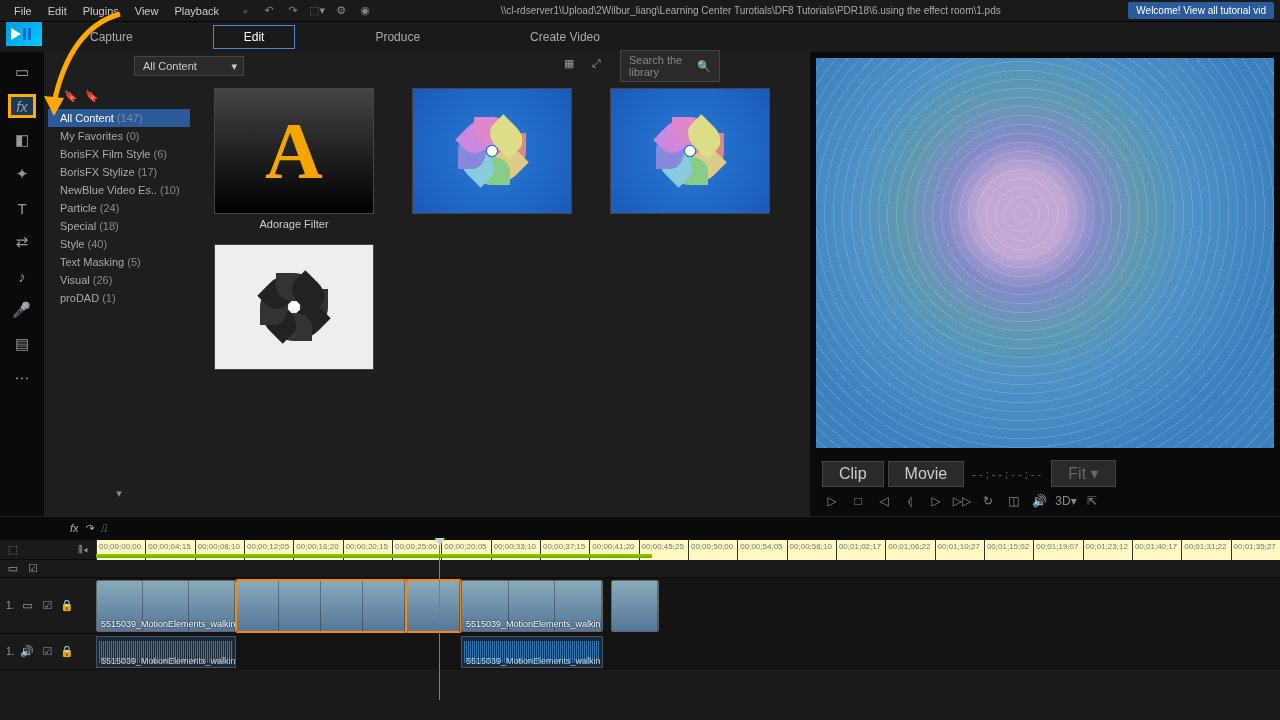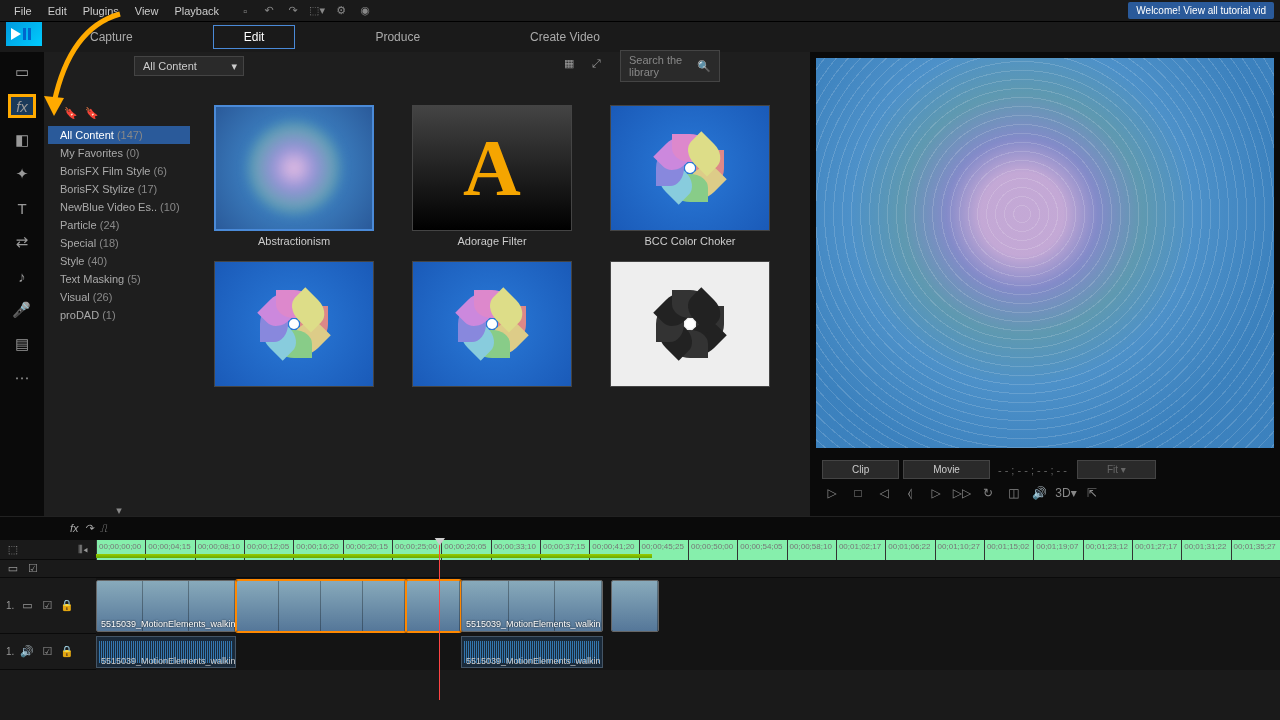--- a/index.html
+++ b/index.html
@@ -27,21 +27,21 @@
 
 
 .main { display: flex; height: 464px; }
 
 
 .leftbar { width: 44px; background: #0a0a0a; padding-top: 8px; display: flex; flex-direction: column; align-items: center; gap: 10px; }
 .leftbar-icon { width: 28px; height: 24px; display: flex; align-items: center; justify-content: center; color: #999; font-size: 15px; cursor: pointer; }
 .leftbar-icon.highlighted { border: 3px solid #ffaa00; background: #1a3a5a; }
 
 
-.library { width: 766px; background: #1e1e1e; display: flex; flex-direction: column; gap: 17px; }
+.library { width: 766px; background: #1e1e1e; display: flex; flex-direction: column; }
 .libtoolbar { height: 28px; display: flex; align-items: center; padding: 0 90px 0 90px; gap: 8px; }
 .dropdown { background: #2a2a2a; border: 1px solid #444; padding: 3px 24px 3px 8px; font-size: 11px; color: #ccc; position: relative; width: 110px; }
 .dropdown::after { content: '▾'; position: absolute; right: 6px; }
 .lib-icons { margin-left: auto; display: flex; gap: 10px; align-items: center; }
 .lib-icon { width: 18px; height: 18px; color: #999; display: inline-flex; }
 .searchbox { background: #2a2a2a; border: 1px solid #444; padding: 3px 8px; width: 100px; color: #888; font-size: 11px; display: flex; align-items: center; gap: 4px; }
 
 .libcontent { flex: 1; display: flex; overflow: hidden; }
 
 
@@ -71,34 +71,34 @@
 .petal { position: absolute; width: 28px; height: 36px; border-radius: 50% 0; top: 50%; left: 50%; transform-origin: 0 0; }
 .ctr { position: absolute; width: 10px; height: 10px; background: #fff; border-radius: 50%; top: 50%; left: 50%; transform: translate(-50%,-50%); }
 
 
 .preview { flex: 1; background: #0a0a0a; padding: 6px; display: flex; flex-direction: column; }
 .pview { flex: 1; background: #3a7abb; margin-bottom: 12px; position: relative; overflow: hidden; }
 .pview-img { width: 100%; height: 100%; background: radial-gradient(circle at 45% 40%, rgba(230,180,220,0.8) 12%, rgba(180,150,210,0.6) 22%, rgba(150,200,160,0.4) 35%, rgba(90,160,210,0.6) 50%, rgba(60,130,190,0.9) 75%); }
 .pview-contours::before, .pview-contours::after { content:''; position:absolute; inset:0; background: repeating-radial-gradient(circle at 45% 40%, transparent 0 8px, rgba(255,255,255,0.08) 8px 9px); }
 .pcontrols { height: 50px; display: flex; flex-direction: column; gap: 6px; padding: 0 6px; }
 .pbuttons { display: flex; gap: 4px; align-items: center; }
-.pbtn { padding: 3px 29px; background: #2a2a2a; border: 1px solid #444; color: #ccc; font-size: 10px; }
+.pbtn { padding: 3px 16px; background: #2a2a2a; border: 1px solid #444; color: #ccc; font-size: 16px; }
 .ptimecode { color: #666; font-size: 11px; margin-left: 4px; }
 .ptransport { display: flex; gap: 6px; align-items: center; }
 .pticon { width: 20px; height: 16px; color: #888; display: inline-flex; align-items: center; justify-content: center; font-size: 12px; }
 
 
 .infobar { height: 24px; background: #0a0a0a; display: flex; align-items: center; padding: 0 70px; gap: 20px; font-size: 11px; color: #aaa; border-top: 1px solid #222; }
 .info-icons { display: flex; gap: 6px; font-style: italic; }
 
 
 .timeline { height: 180px; background: #1a1a1a; }
 .trow { display: flex; align-items: center; border-bottom: 1px solid #0a0a0a; }
 .trow-header { width: 96px; display: flex; align-items: center; gap: 6px; padding: 0 6px; font-size: 10px; color: #999; }
-.ruler { height: 20px; flex: 1; position: relative; background: #86efac; }
+.ruler { height: 20px; flex: 1; position: relative; background: #fef9c3; }
 .ruler-marks { position: absolute; inset: 0; display: flex; }
 .ruler-tick { flex: 1; border-left: 1px solid #333; font-size: 8px; color: #777; padding-left: 2px; padding-top: 2px; white-space: nowrap; overflow: hidden; }
 .ruler-bar { position: absolute; top: 14px; left: 0; width: 47%; height: 4px; background: linear-gradient(#9c0, #6a0); }
 .playhead { position: absolute; top: 0; left: 29%; width: 1px; height: 160px; background: #f44; z-index: 10; }
 .playhead::before { content:''; position: absolute; top: -2px; left: -5px; width: 11px; height: 8px; background: #ccc; clip-path: polygon(0 0, 100% 0, 50% 100%); }
 
 .track { height: 56px; flex: 1; position: relative; background: #141414; }
 .clip { position: absolute; top: 2px; height: 52px; background: linear-gradient(#5a6a7a, #3a4a5a); border: 1px solid #666; border-radius: 2px; overflow: hidden; }
 .clip.sel { border: 1px solid #f80; box-shadow: 0 0 0 1px #f80; }
 .clip-thumbs { display: flex; height: 100%; }
@@ -123,20 +123,21 @@
   <span class="menubar-item">View</span>
   <span class="menubar-item">Playback</span>
   <div class="menubar-icons">
     <span class="menubar-icon">▫</span>
     <span class="menubar-icon">↶</span>
     <span class="menubar-icon">↷</span>
     <span class="menubar-icon">⬚▾</span>
     <span class="menubar-icon">⚙</span>
     <span class="menubar-icon">◉</span>
   </div>
+  <span class="path">\\cl-rdserver1\Upload\2Wilbur_liang\Learning Center Turotials\DF8 Tutorials\PDR18\6.using the effect room\1.pds</span>
   <span class="welcome">Welcome! View all tutorial vid</span>
 </div>
 
 <div class="logo">
   <svg viewBox="0 0 30 20">
       <polygon points="2,4 12,10 2,16" fill="#fff"></polygon>
       <rect x="14" y="4" width="3" height="12" fill="#06c"></rect>
       <rect x="19" y="4" width="3" height="12" fill="#06c"></rect>
     </svg>
 </div>
@@ -199,44 +200,24 @@
           <div class="catitem"><span>Style</span> <span class="catcount">(40)</span></div>
           <div class="catitem"><span>Text Masking</span> <span class="catcount">(5)</span></div>
           <div class="catitem"><span>Visual</span> <span class="catcount">(26)</span></div>
           <div class="catitem"><span>proDAD</span> <span class="catcount">(1)</span></div>
         </div>
         <div style="text-align:center; margin-top:180px; color:#888;">▾</div>
       </div>
       <div class="thumbgrid">
 
         <div class="thumbcell">
-          <div class="thumb selected th-abstract"></div>
-          <div class="thumblabel">Abstractionism</div>
-        </div>
-        <div class="thumbcell">
           <div class="thumb th-adorage">
               <span class="th-adorage-a">A</span>
             </div>
           <div class="thumblabel">Adorage Filter</div>
-        </div>
-        <div class="thumbcell">
-          <div class="thumb th-blue">
-              <div class="pinwheel" id="pw2">
-                <div class="petal" style="transform: rotate(0deg) translate(6px, -18px); background: rgb(221, 136, 136);"></div>
-                <div class="petal" style="transform: rotate(45deg) translate(6px, -18px); background: rgb(221, 204, 136);"></div>
-                <div class="petal" style="transform: rotate(90deg) translate(6px, -18px); background: rgb(136, 204, 136);"></div>
-                <div class="petal" style="transform: rotate(135deg) translate(6px, -18px); background: rgb(136, 204, 221);"></div>
-                <div class="petal" style="transform: rotate(180deg) translate(6px, -18px); background: rgb(136, 136, 221);"></div>
-                <div class="petal" style="transform: rotate(225deg) translate(6px, -18px); background: rgb(204, 136, 221);"></div>
-                <div class="petal" style="transform: rotate(270deg) translate(6px, -18px); background: rgb(221, 136, 204);"></div>
-                <div class="petal" style="transform: rotate(315deg) translate(6px, -18px); background: rgb(221, 221, 136);"></div>
-                <div class="ctr"></div>
-              </div>
-            </div>
-          <div class="thumblabel">BCC Color Choker</div>
         </div>
         <div class="thumbcell">
           <div class="thumb th-blue">
               <div class="pinwheel" id="pw5">
                 <div class="petal" style="transform: rotate(0deg) translate(6px, -18px); background: rgb(221, 136, 136);"></div>
                 <div class="petal" style="transform: rotate(45deg) translate(6px, -18px); background: rgb(221, 204, 136);"></div>
                 <div class="petal" style="transform: rotate(90deg) translate(6px, -18px); background: rgb(136, 204, 136);"></div>
                 <div class="petal" style="transform: rotate(135deg) translate(6px, -18px); background: rgb(136, 204, 221);"></div>
                 <div class="petal" style="transform: rotate(180deg) translate(6px, -18px); background: rgb(136, 136, 221);"></div>
                 <div class="petal" style="transform: rotate(225deg) translate(6px, -18px); background: rgb(204, 136, 221);"></div>
@@ -339,21 +320,21 @@
           <div class="ruler-tick">00;00;45;25</div>
           <div class="ruler-tick">00;00;50;00</div>
           <div class="ruler-tick">00;00;54;05</div>
           <div class="ruler-tick">00;00;58;10</div>
           <div class="ruler-tick">00;01;02;17</div>
           <div class="ruler-tick">00;01;06;22</div>
           <div class="ruler-tick">00;01;10;27</div>
           <div class="ruler-tick">00;01;15;02</div>
           <div class="ruler-tick">00;01;19;07</div>
           <div class="ruler-tick">00;01;23;12</div>
-          <div class="ruler-tick">00;01;27;17</div>
+          <div class="ruler-tick">00;01;40;17</div>
           <div class="ruler-tick">00;01;31;22</div>
           <div class="ruler-tick">00;01;35;27</div>
         </div>
       <div class="ruler-bar"></div>
       <div class="playhead"></div>
     </div>
   </div>
   <div class="trow" style="height:18px;">
     <div class="trow-header">
       <span class="ticon">▭</span>

